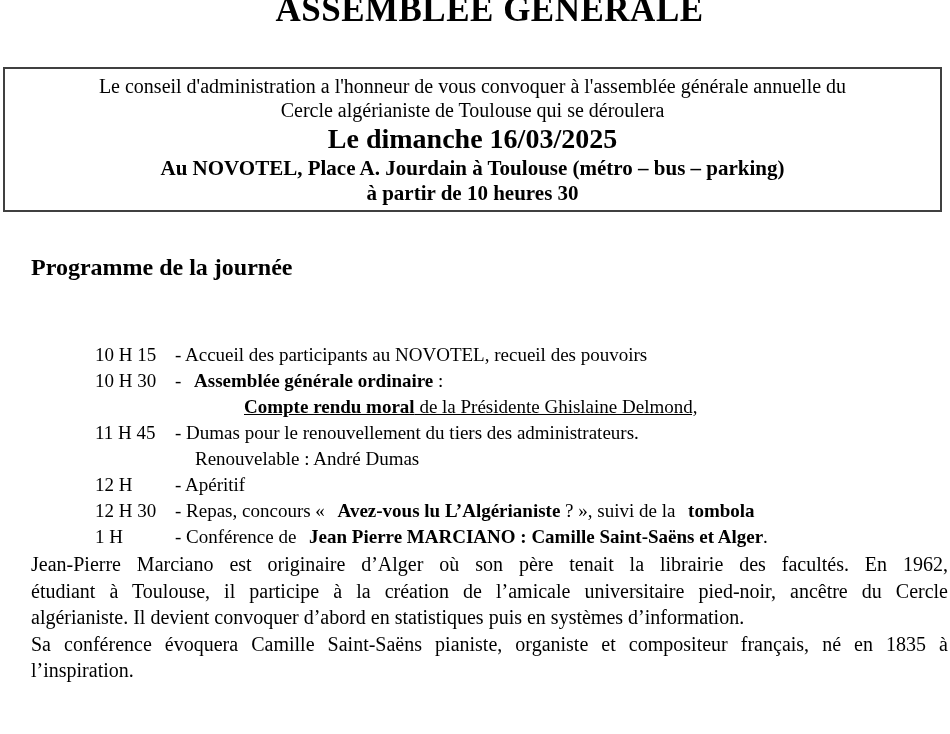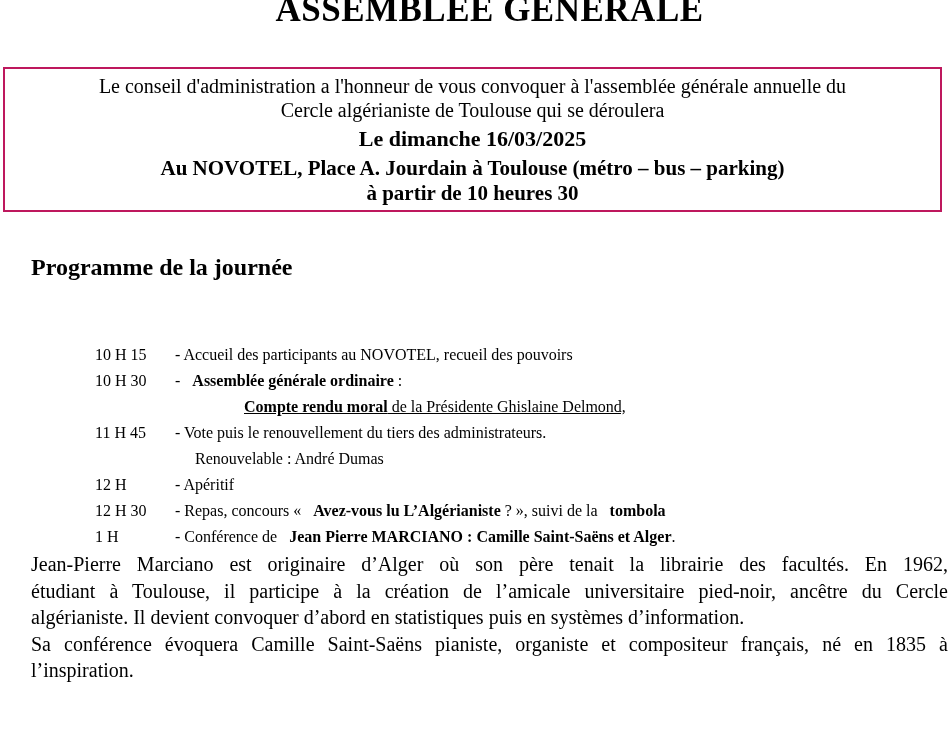--- a/index.html
+++ b/index.html
@@ -26,52 +26,52 @@
     font-size: 35px;
     line-height: 38px;
     font-weight: bold;
     text-align: center;
     letter-spacing: 0.5px;
     white-space: nowrap;
   }
   .notice-box {
     box-sizing: border-box;
     margin: 38px 8px 0 3px;
-    border: 2px solid #be185d;
+    border: 2px solid #404040;
     padding: 5px 12px 4px 12px;
     text-align: center;
   }
   .box-line {
     font-size: 20px;
     line-height: 24px;
     white-space: nowrap;
   }
   .box-date {
-    font-size: 22px;
+    font-size: 28px;
     line-height: 34px;
     font-weight: bold;
     white-space: nowrap;
   }
   .box-bold {
     font-size: 21px;
     line-height: 25px;
     font-weight: bold;
     white-space: nowrap;
   }
   .program-heading {
     margin-top: 40px;
     font-size: 24px;
     line-height: 31px;
     font-weight: bold;
     text-align: left;
   }
   .schedule {
     margin-top: 59px;
     padding-left: 64px;
-    font-size: 16px;
+    font-size: 19px;
     line-height: 26px;
   }
   .prow {
     display: flex;
     white-space: pre-wrap;
   }
   .ptime {
     display: inline-block;
     width: 80px;
     flex: 0 0 80px;
@@ -124,21 +124,21 @@
       <div class="prow">
         <span class="ptime">10 H 30</span><span class="ptext"><span>- </span><span class="b">Assemblée générale ordinaire</span><span> :</span></span>
       </div>
 
       <div class="prow indent-lg">
         <span class="ptext"><span class="b">Compte rendu moral</span><span> de la Présidente Ghislaine Delmond,</span></span>
       </div>
 
 
       <div class="prow">
-        <span class="ptime">11 H 45</span><span class="ptext"><span>- Vote puis le renouvellement du tiers des administrateurs.</span></span>
+        <span class="ptime">11 H 45</span><span class="ptext"><span>- Dumas pour le renouvellement du tiers des administrateurs.</span></span>
       </div>
 
       <div class="prow indent-md">
         <span class="ptext"><span>Renouvelable : André Dumas</span></span>
       </div>
 
       <div class="prow">
         <span class="ptime">12 H</span><span class="ptext"><span>- Apéritif</span></span>
       </div>
 

